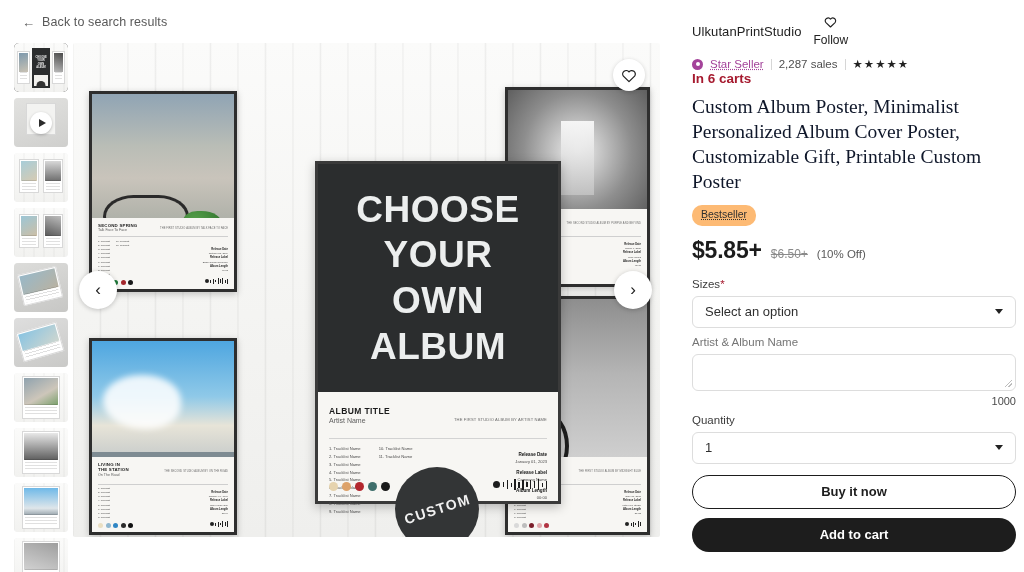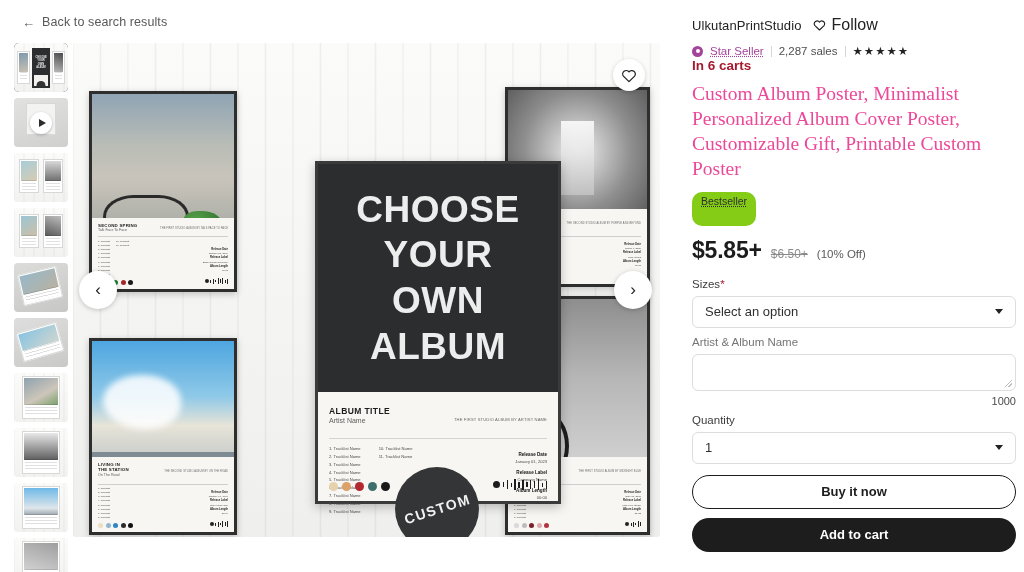--- a/index.html
+++ b/index.html
@@ -139,40 +139,40 @@
   }
   .custom-badge span {
     color:#f1f1f1; font-size:14px; font-weight:700; letter-spacing:1.4px;
     transform:rotate(-18deg); display:block;
   }
 
   
   .side { position:absolute; left:692px; top:16px; width:324px; }
   .shop-row { display:flex; align-items:center; gap:12px; }
   .shop-name { font-size:13px; color:#222; cursor:pointer; letter-spacing:.1px; }
-  .follow { display:flex; align-items:center; gap:5px; font-size:16px; color:#222; cursor:pointer; }
+  .follow { display:flex; align-items:center; gap:5px; font-size:12px; color:#222; cursor:pointer;flex-direction:column; }
 
   .badge-row { display:flex; align-items:center; gap:7px; margin-top:10px; font-size:11.5px; color:#4f4f4f; }
   .star-seller {
     color:#a4439a; text-decoration:underline; text-decoration-style:dotted; cursor:pointer; font-size:11.5px;
   }
   .ss-dot { width:11px;height:11px;border-radius:50%;background:#a4439a;display:flex;align-items:center;justify-content:center;}
   .ss-dot i { width:4px;height:4px;border-radius:50%;background:#fff;display:block;}
   .vr { width:1px; height:11px; background:#d6d6d6; display:block; }
   .stars { letter-spacing:1px; font-size:11.5px; color:#222; }
 
   .in-carts { font-size:13.5px; font-weight:700; color:#a61a2f; }
 
   .title {
     margin-top:9px; font-family:"Liberation Serif", serif;
-    font-size:19.5px; line-height:1.28; color:#ec4899; font-weight:400;
+    font-size:19.5px; line-height:1.28; color:#0f172a; font-weight:400;
   }
   .bestseller {
-    display:inline-block; margin-top:10px; padding:3px 9px 19px; border-radius:10px;
-    background:#84cc16; color:#2f2f2f; font-size:10.5px;
+    display:inline-block; margin-top:10px; padding:3px 9px 6px; border-radius:10px;
+    background:#fdba74; color:#2f2f2f; font-size:10.5px;
     text-decoration:underline; text-decoration-style:dotted; cursor:pointer;
   }
   .price-row { margin-top:11px; display:flex; align-items:baseline; gap:9px; }
   .price { font-size:23px; font-weight:700; color:#1c1c1c; letter-spacing:-.2px; }
   .price-old { font-size:12px; color:#8a8a8a; text-decoration:line-through; }
   .price-off { font-size:11.5px; color:#5a5a5a; }
 
   .field-label { margin-top:14px; font-size:11.5px; color:#3c3c3c; }
   .req { color:#a61a2f; }
   .sub-label { margin-top:8px; font-size:11.5px; color:#757575; }

